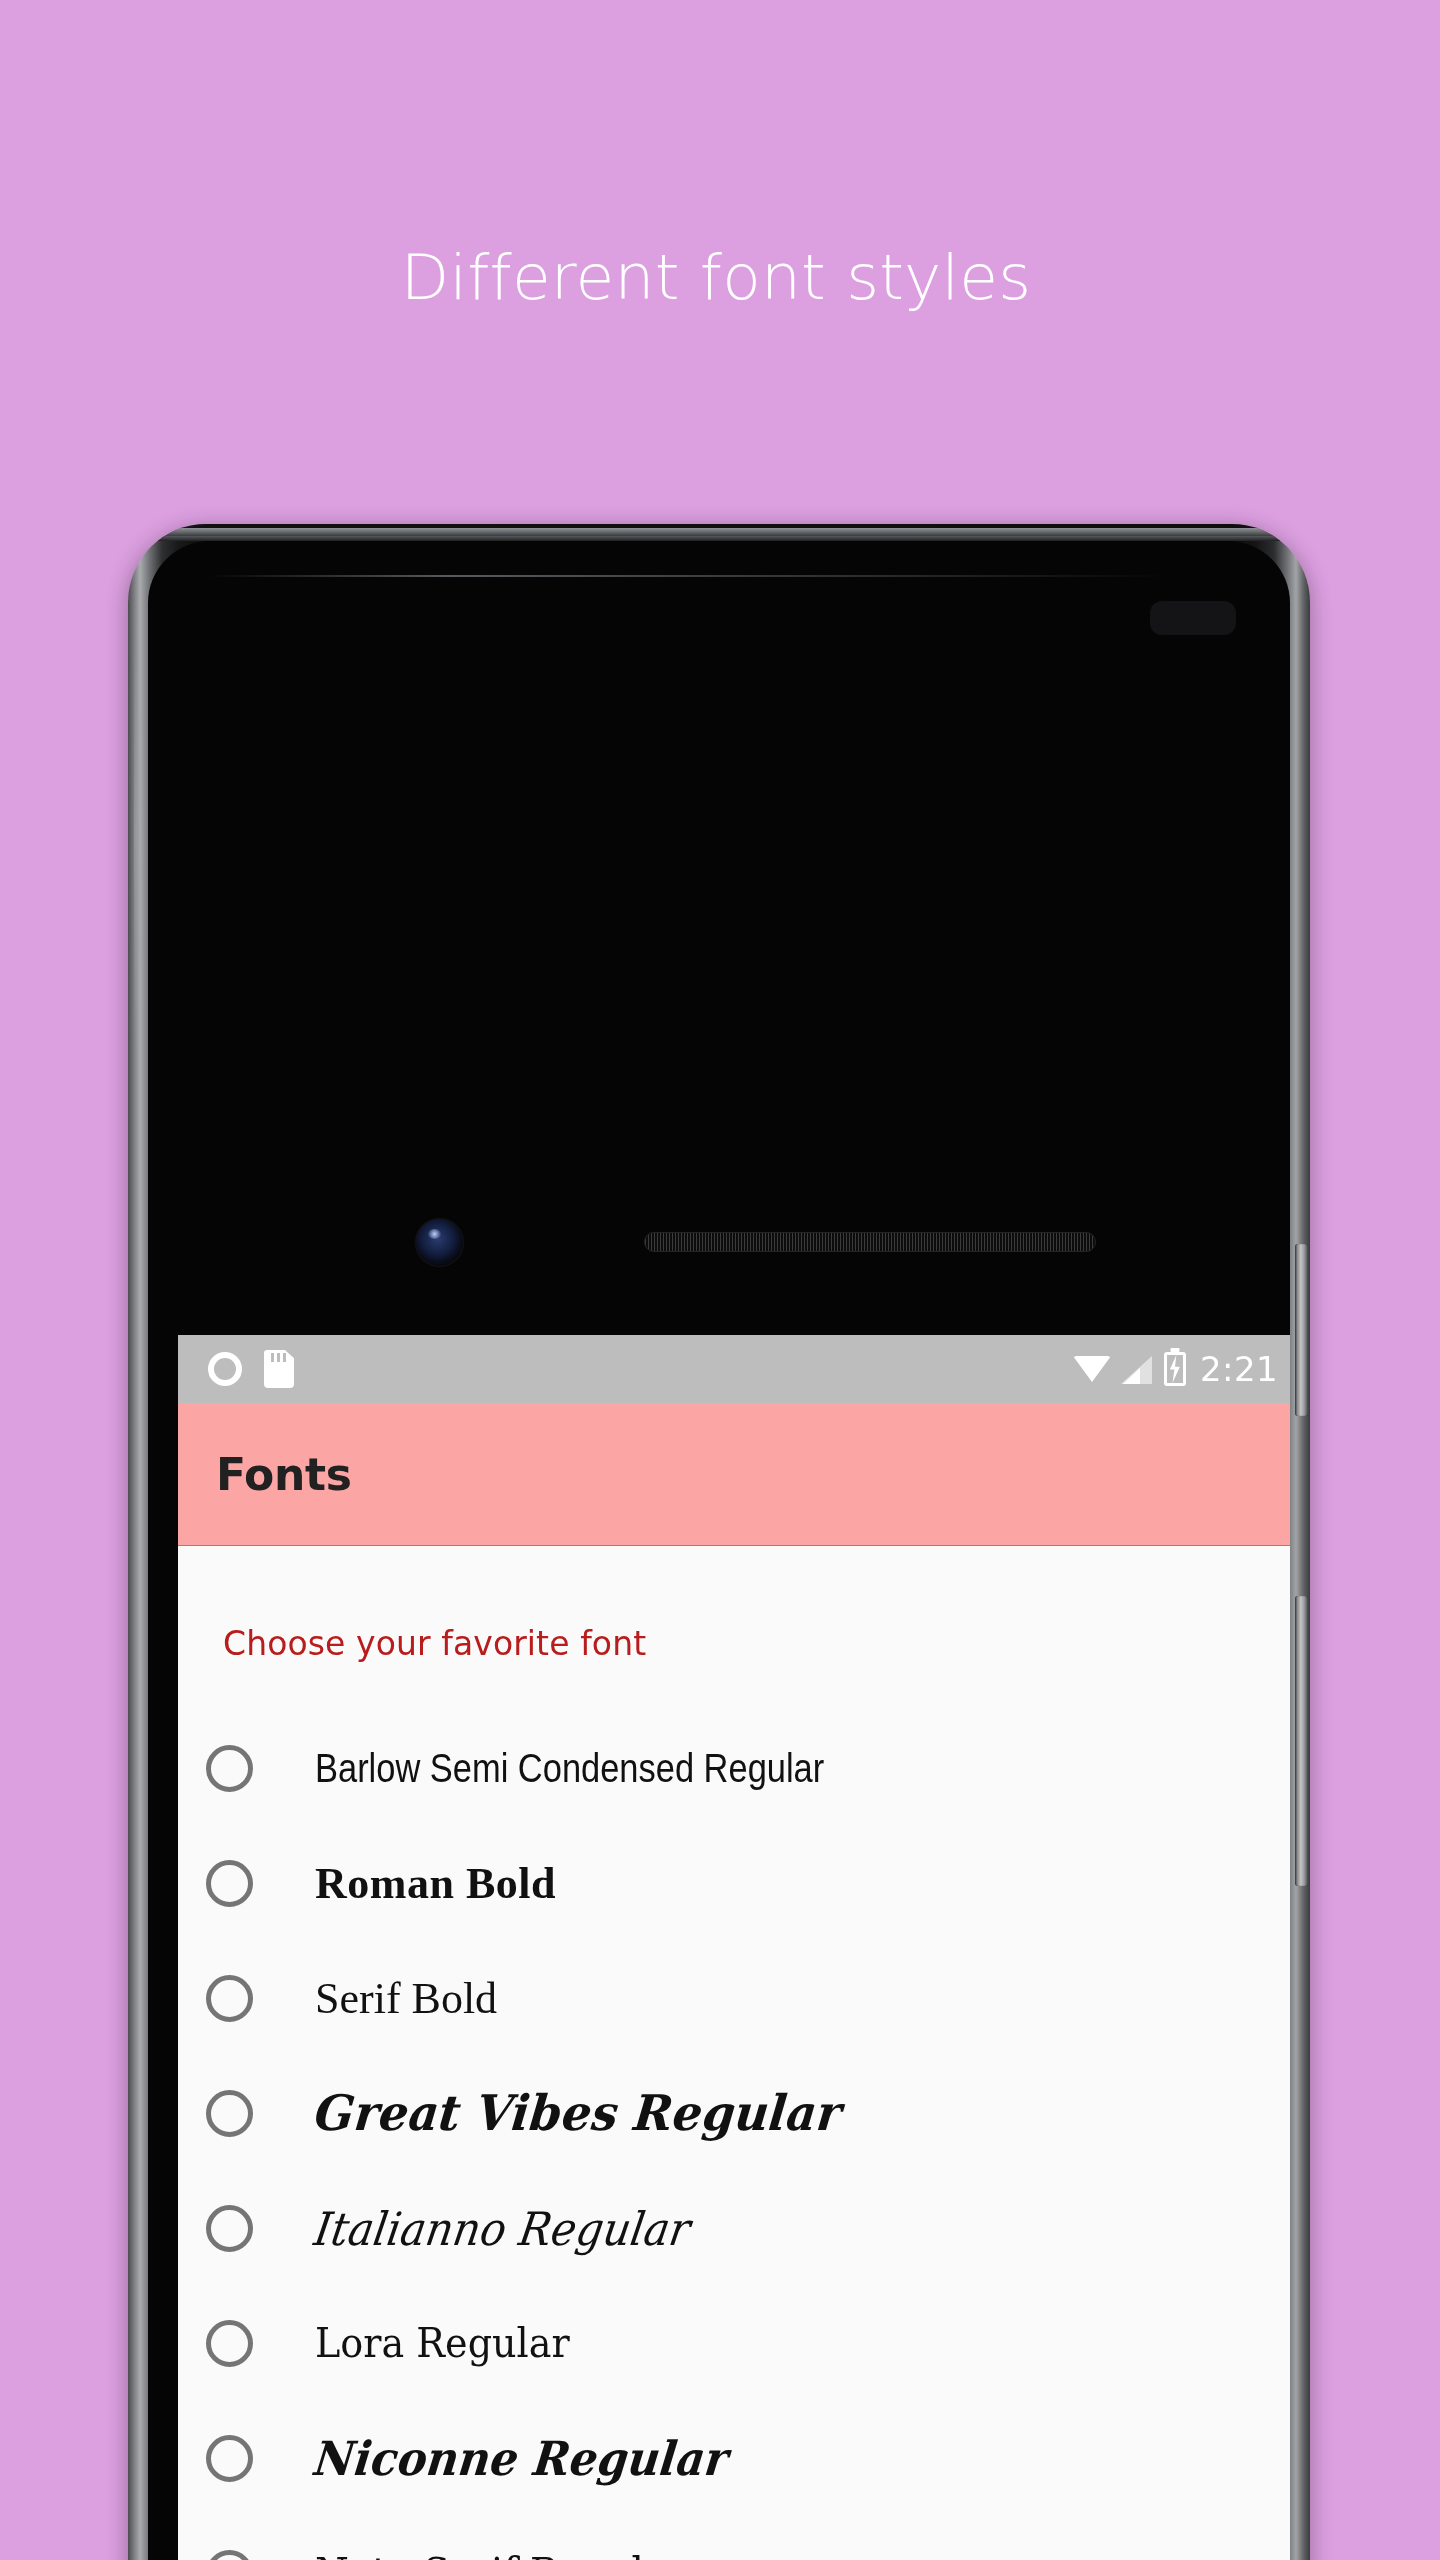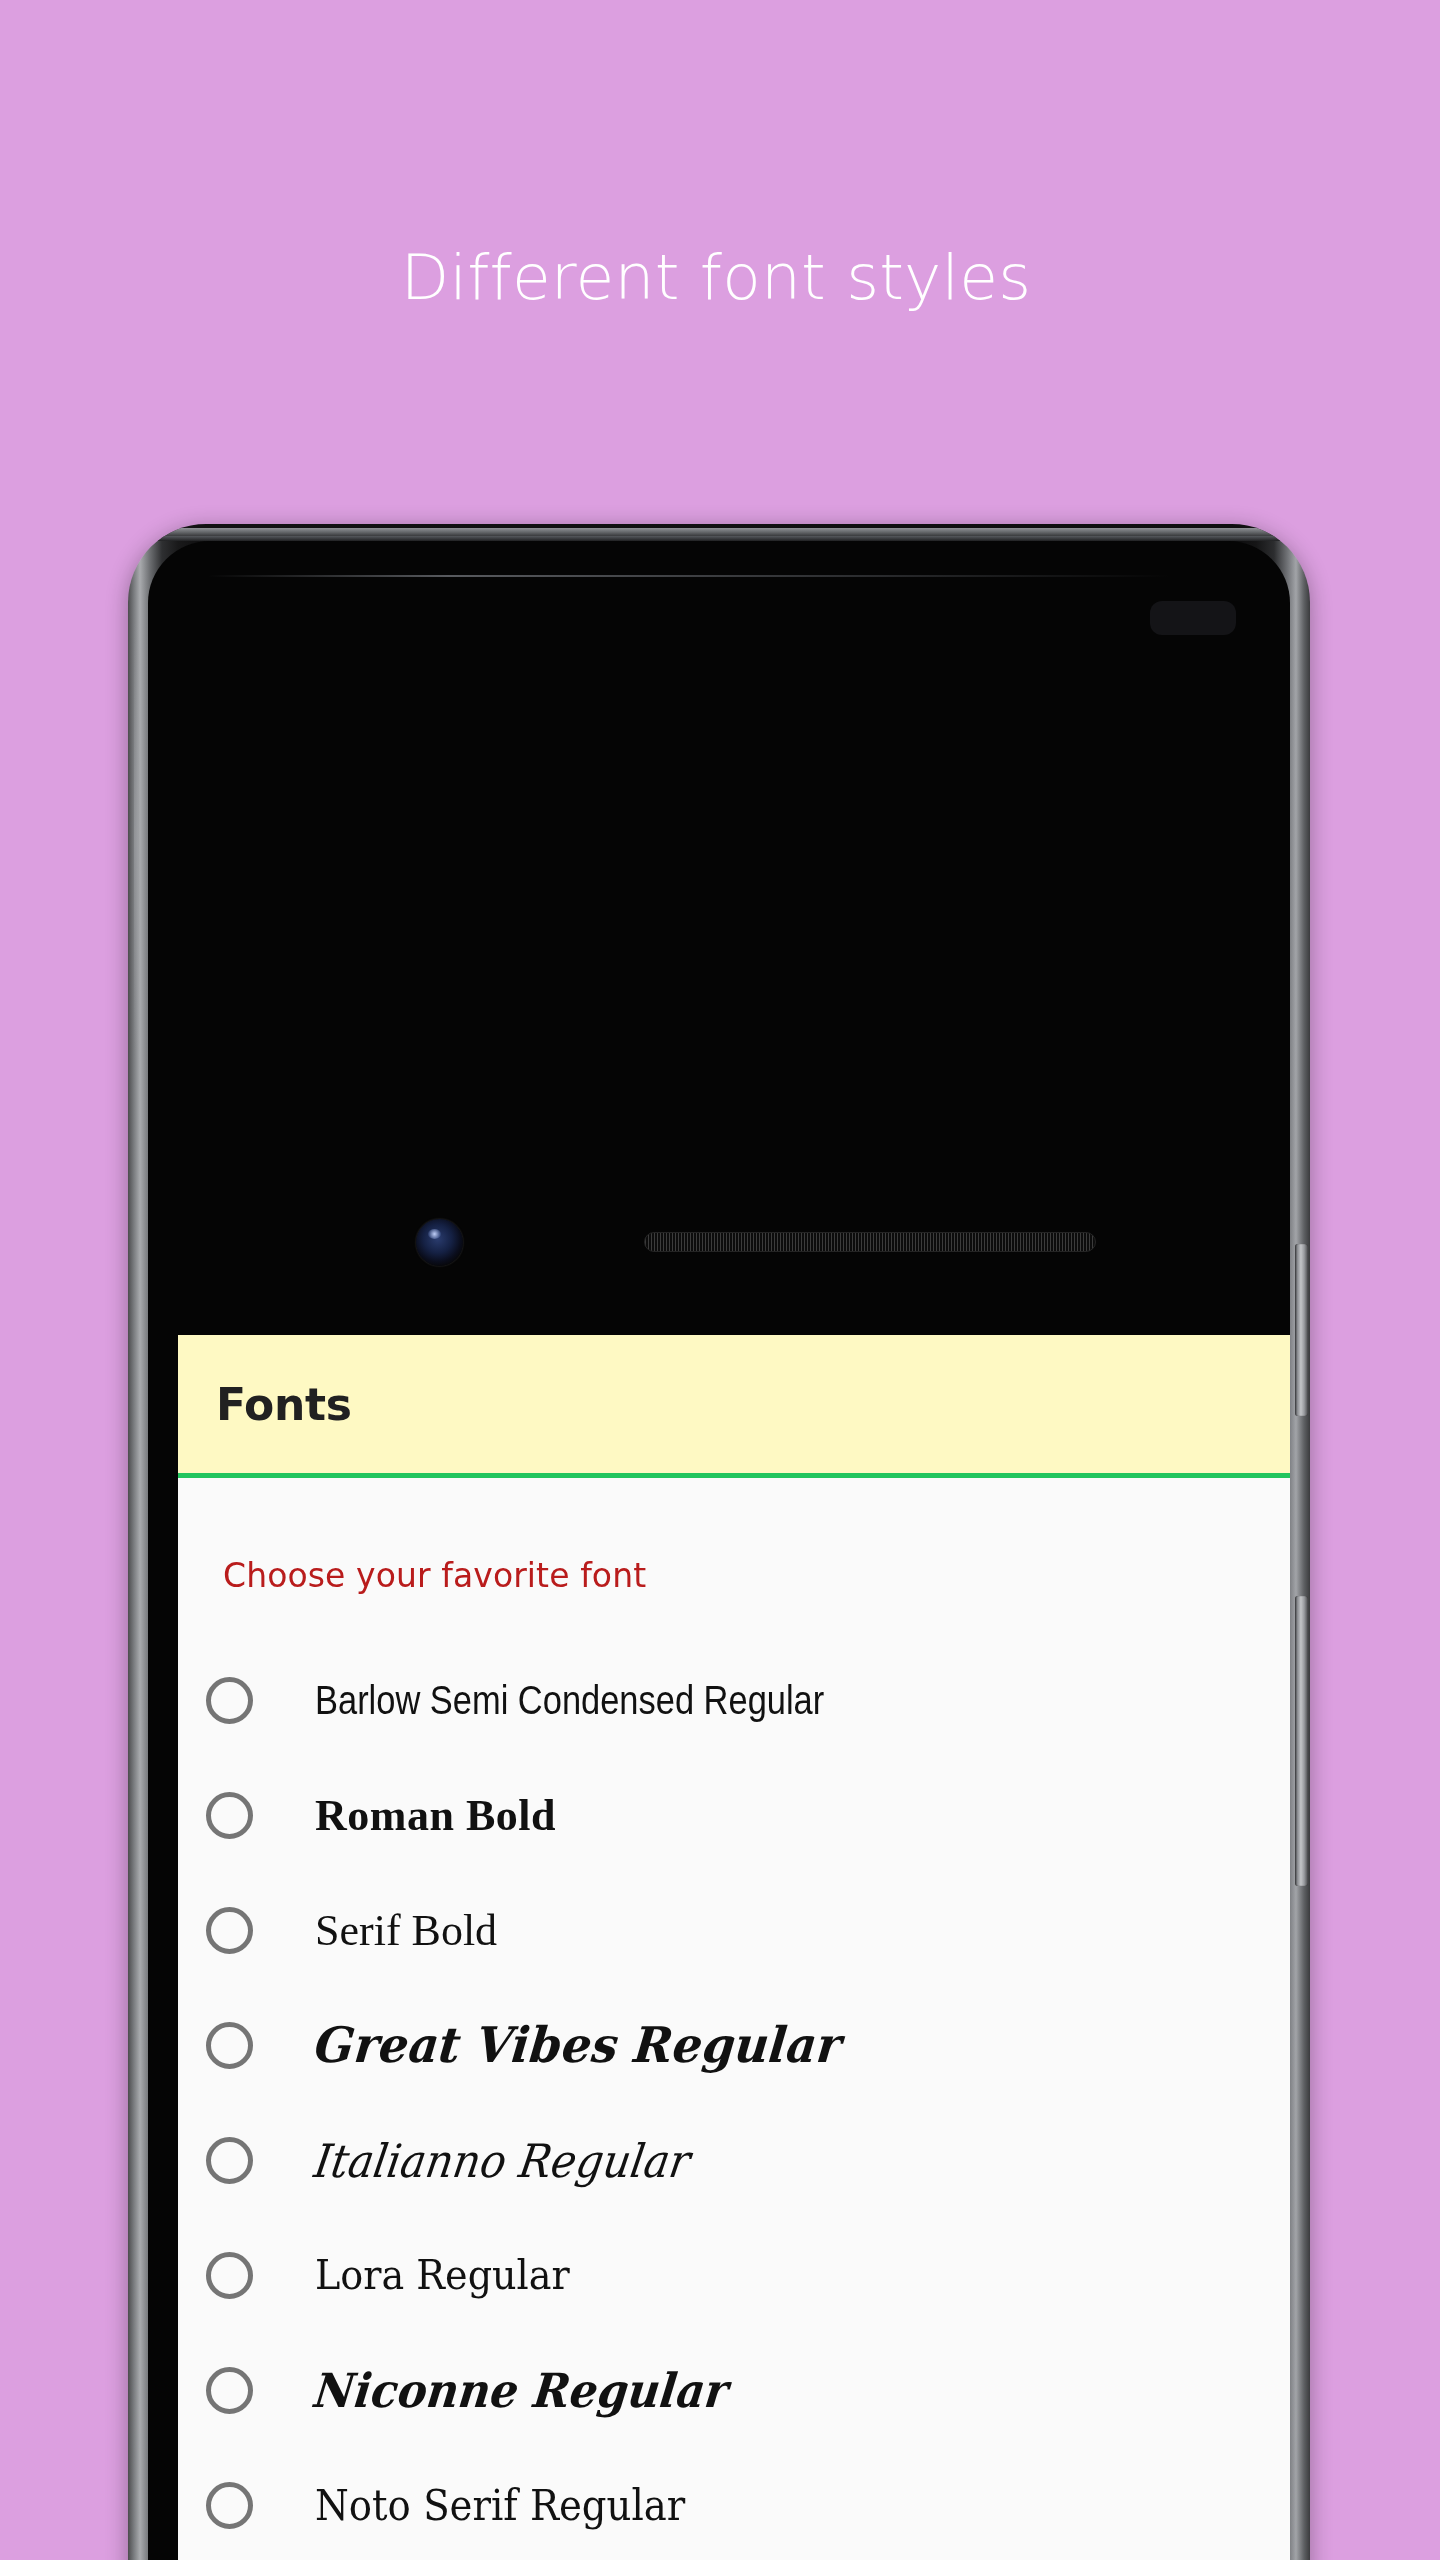--- a/index.html
+++ b/index.html
@@ -294,25 +294,25 @@
     color: #ffffff;
     font-size: 34px;
     font-family: "DejaVu Sans", sans-serif;
     letter-spacing: 0.4px;
     margin-left: 4px;
   }
 
   
   .app-bar {
     height: 143px;
-    background: #fef9c3;
+    background: #fca5a5;
     display: flex;
     align-items: center;
     padding-left: 38px;
-    border-bottom: 5px solid #22c55e;
+    border-bottom: 1px solid #22c55e;
   }
 
   .app-bar-title {
     font-family: "DejaVu Sans", sans-serif;
     font-size: 44px;
     font-weight: bold;
     color: #212121;
     letter-spacing: -0.3px;
   }
 
@@ -402,20 +402,32 @@
     <div class="frame-rim-top2"></div>
 
     <div class="device-glass">
       <div class="glass-sheen"></div>
       <div class="sensor-window"></div>
       <div class="front-camera"></div>
       <div class="earpiece"></div>
 
       <div class="screen">
 
+        <div class="status-bar">
+          <div class="status-left">
+            <span class="icon-circle-note"></span>
+            <span class="icon-sdcard"></span>
+          </div>
+          <div class="status-right">
+            <span class="icon-wifi"></span>
+            <span class="icon-signal"></span>
+            <span class="icon-battery"></span>
+            <span class="status-time">2:21</span>
+          </div>
+        </div>
 
         <div class="app-bar">
           <span class="app-bar-title">Fonts</span>
         </div>
 
         <div class="content">
           <div class="section-subtitle">Choose your favorite font</div>
 
           <div class="font-list" id="font-list">
               <div class="font-row">

